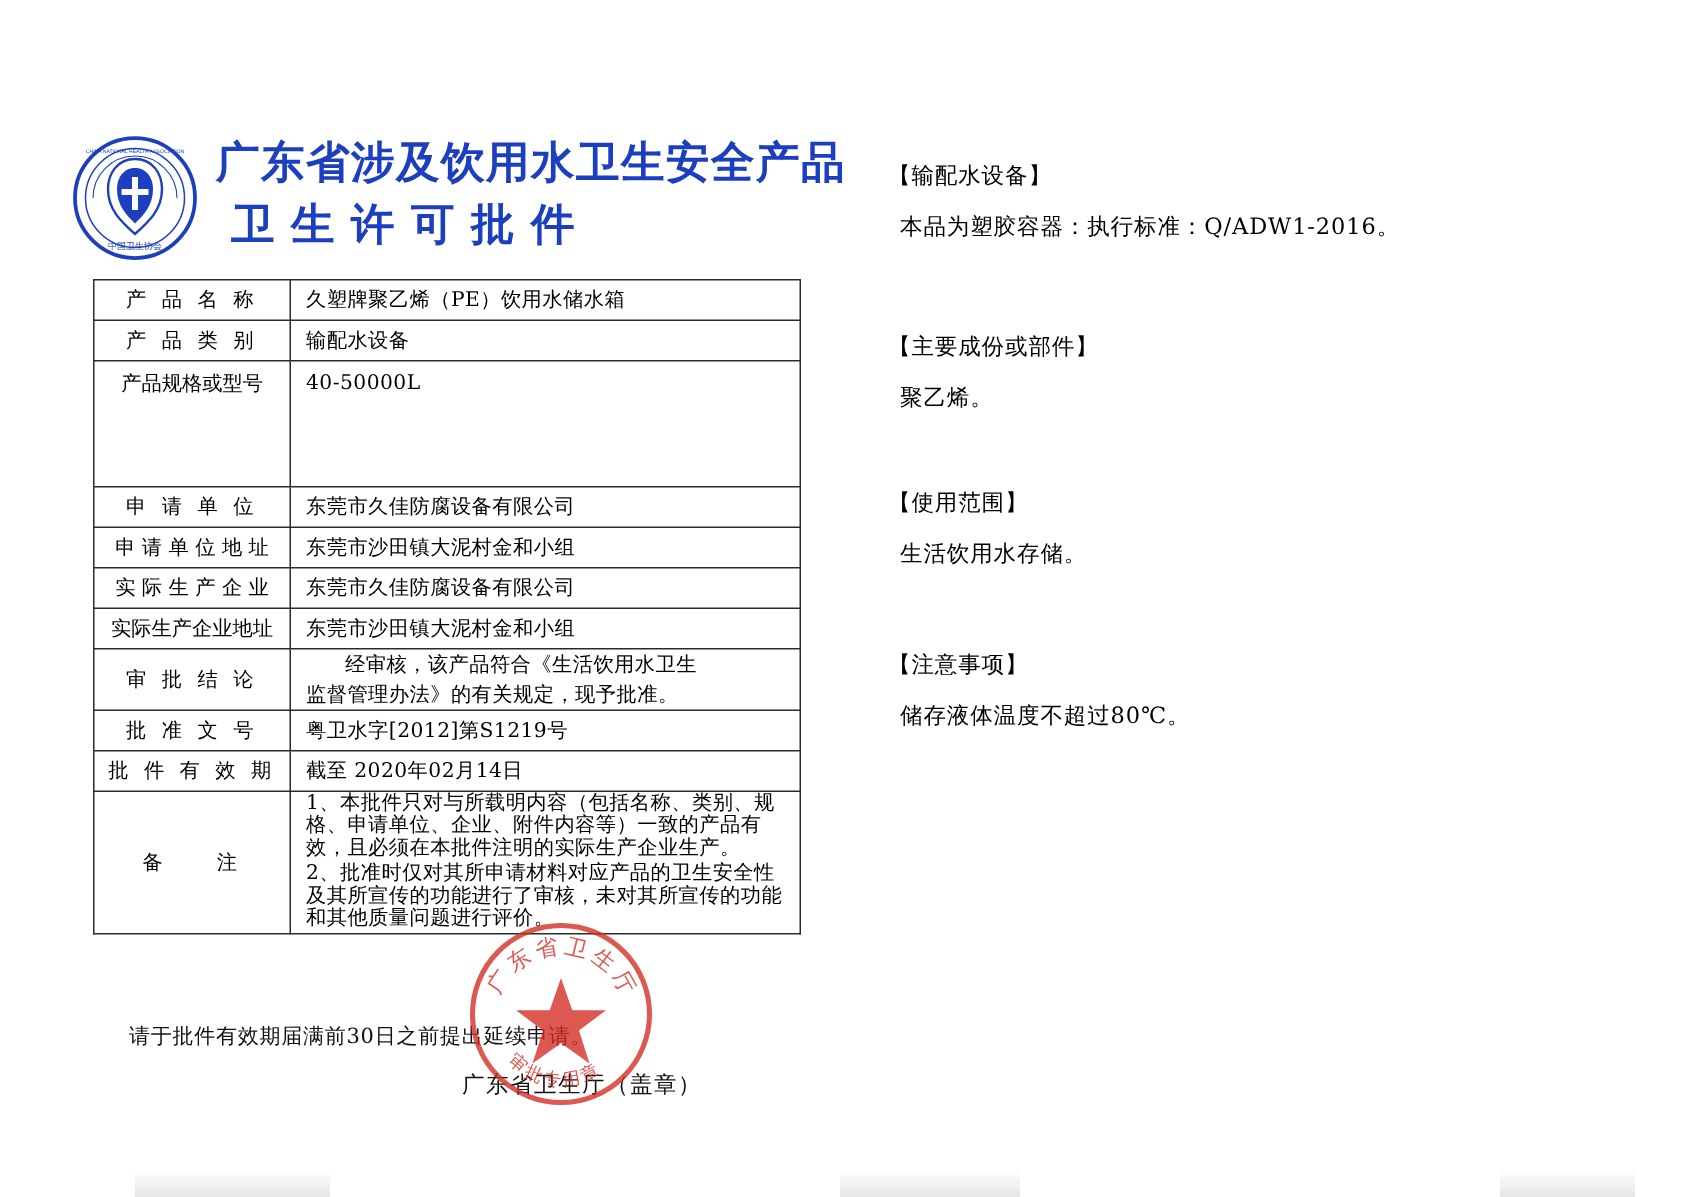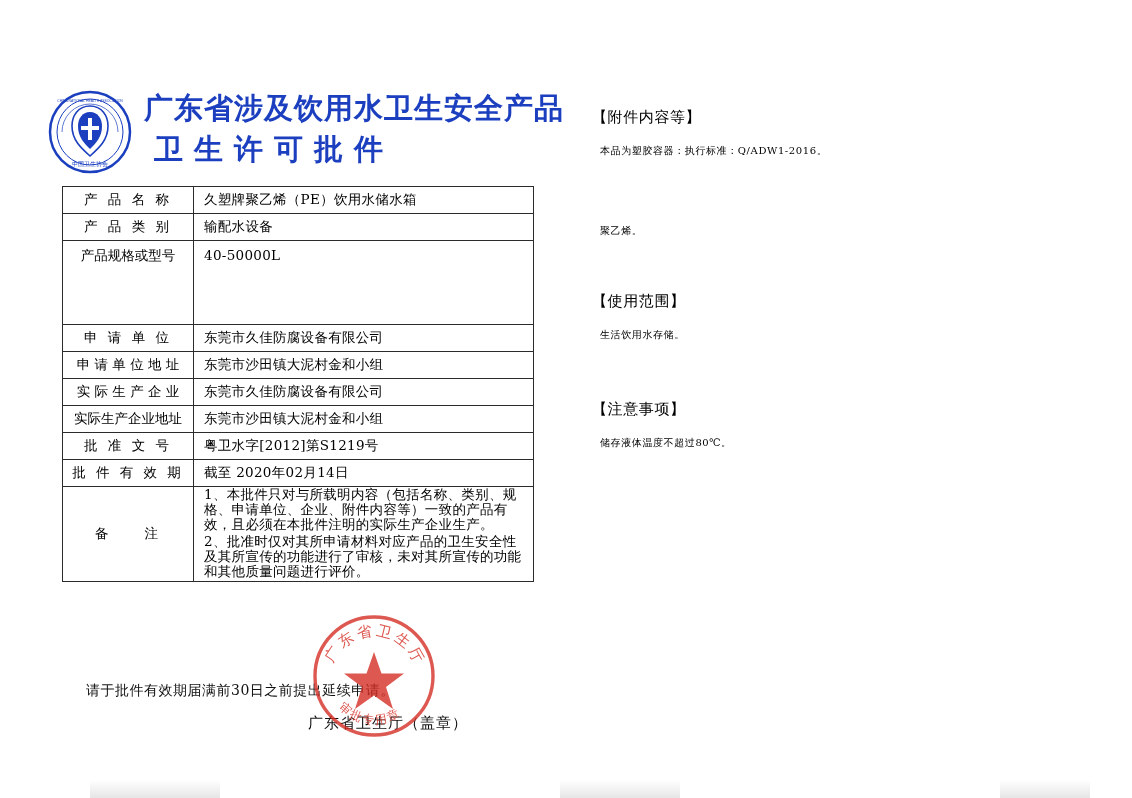--- a/index.html
+++ b/index.html
@@ -155,21 +155,21 @@
     font-size: 15px;
     line-height: 34px;
     letter-spacing: 0.6px;
   }
   .right-col .r-head {
     font-size: 15px;
     line-height: 34px;
     letter-spacing: 0.6px;
   }
   .right-col .r-body {
-    font-size: 10px;
+    font-size: 15px;
     line-height: 34px;
     letter-spacing: 0.6px;
     padding-left: 8px;
   }
   .gap-a { height: 46px; }
   .gap-b { height: 36px; }
   .gap-c { height: 40px; }
 
   
   .artifact {
@@ -230,20 +230,27 @@
         <td class="val">东莞市沙田镇大泥村金和小组</td>
       </tr>
       <tr class="row-h">
         <td class="lbl tight">实 际 生 产 企 业</td>
         <td class="val">东莞市久佳防腐设备有限公司</td>
       </tr>
       <tr class="row-h">
         <td class="lbl tight">实际生产企业地址</td>
         <td class="val">东莞市沙田镇大泥村金和小组</td>
       </tr>
+      <tr>
+        <td class="lbl">审 批 结 论</td>
+        <td class="val conclusion">
+          <span class="indent">经审核，该产品符合《生活饮用水卫生</span>
+          <span>监督管理办法》的有关规定，现予批准。</span>
+        </td>
+      </tr>
       <tr class="row-h">
         <td class="lbl">批 准 文 号</td>
         <td class="val">粤卫水字[2012]第S1219号</td>
       </tr>
       <tr class="row-h">
         <td class="lbl">批 件 有 效 期</td>
         <td class="val">截至 2020年02月14日</td>
       </tr>
       <tr>
         <td class="lbl lbl-remark">备　　注</td>
@@ -269,23 +276,24 @@
         <path id="arcBot" d="M 18 66 A 46 46 0 0 0 110 66" fill="none" stroke="none"></path>
         <text fill="#d42a20" font-size="12" font-family="DejaVu Serif, serif" letter-spacing="2">
           <textPath href="#arcBot" startOffset="22%">审批专用章</textPath>
         </text>
         <polygon points="64,40 71.5,61.5 94,61.5 76,75 83,97 64,83.5 45,97 52,75 34,61.5 56.5,61.5" fill="#d42a20"></polygon>
       </g>
     </svg>
   </div>
 
   <div class="right-col">
-    <div class="r-head">【附件内容等】</div>
+    <div class="r-head">【输配水设备】</div>
     <div class="r-body">本品为塑胶容器：执行标准：Q/ADW1-2016。</div>
     <div class="gap-a"></div>
+    <div class="r-head">【主要成份或部件】</div>
     <div class="r-body">聚乙烯。</div>
     <div class="gap-b"></div>
     <div class="r-head">【使用范围】</div>
     <div class="r-body">生活饮用水存储。</div>
     <div class="gap-c"></div>
     <div class="r-head">【注意事项】</div>
     <div class="r-body">储存液体温度不超过80℃。</div>
   </div>
 
   <div class="artifact art1"></div>

